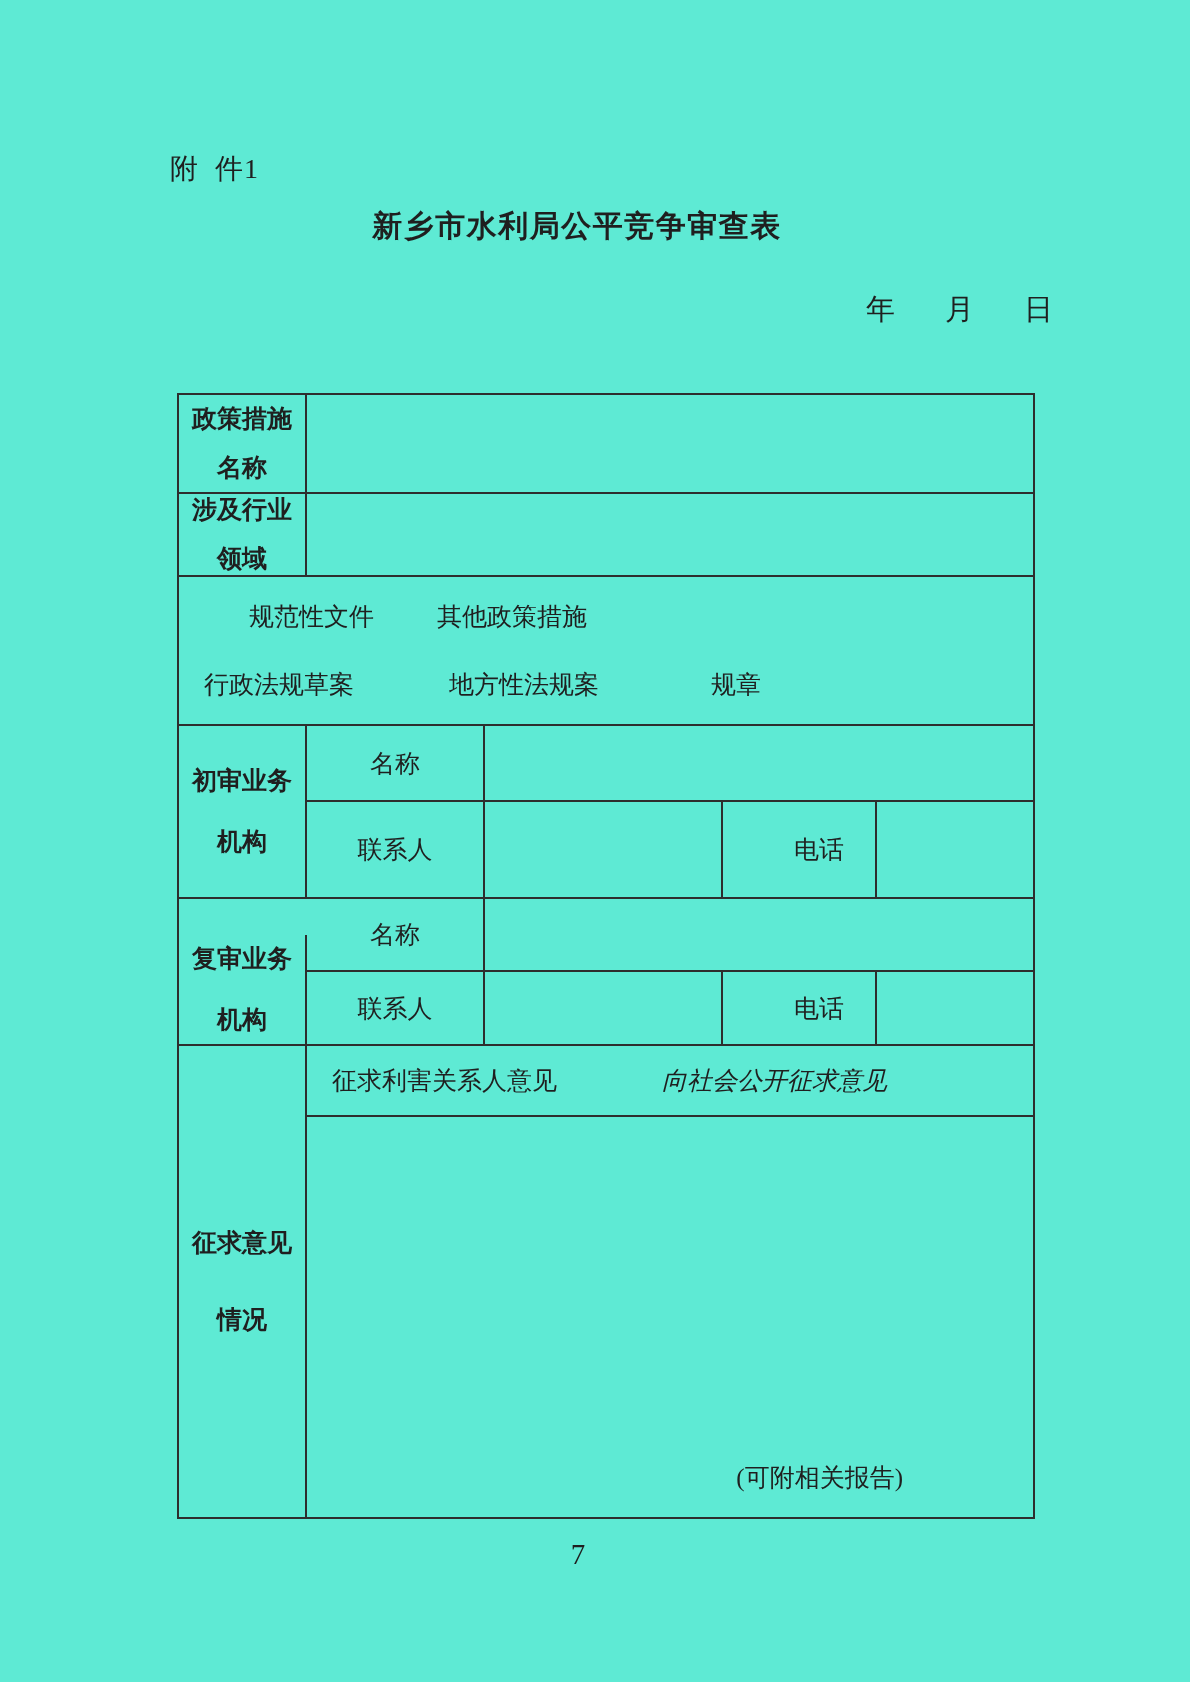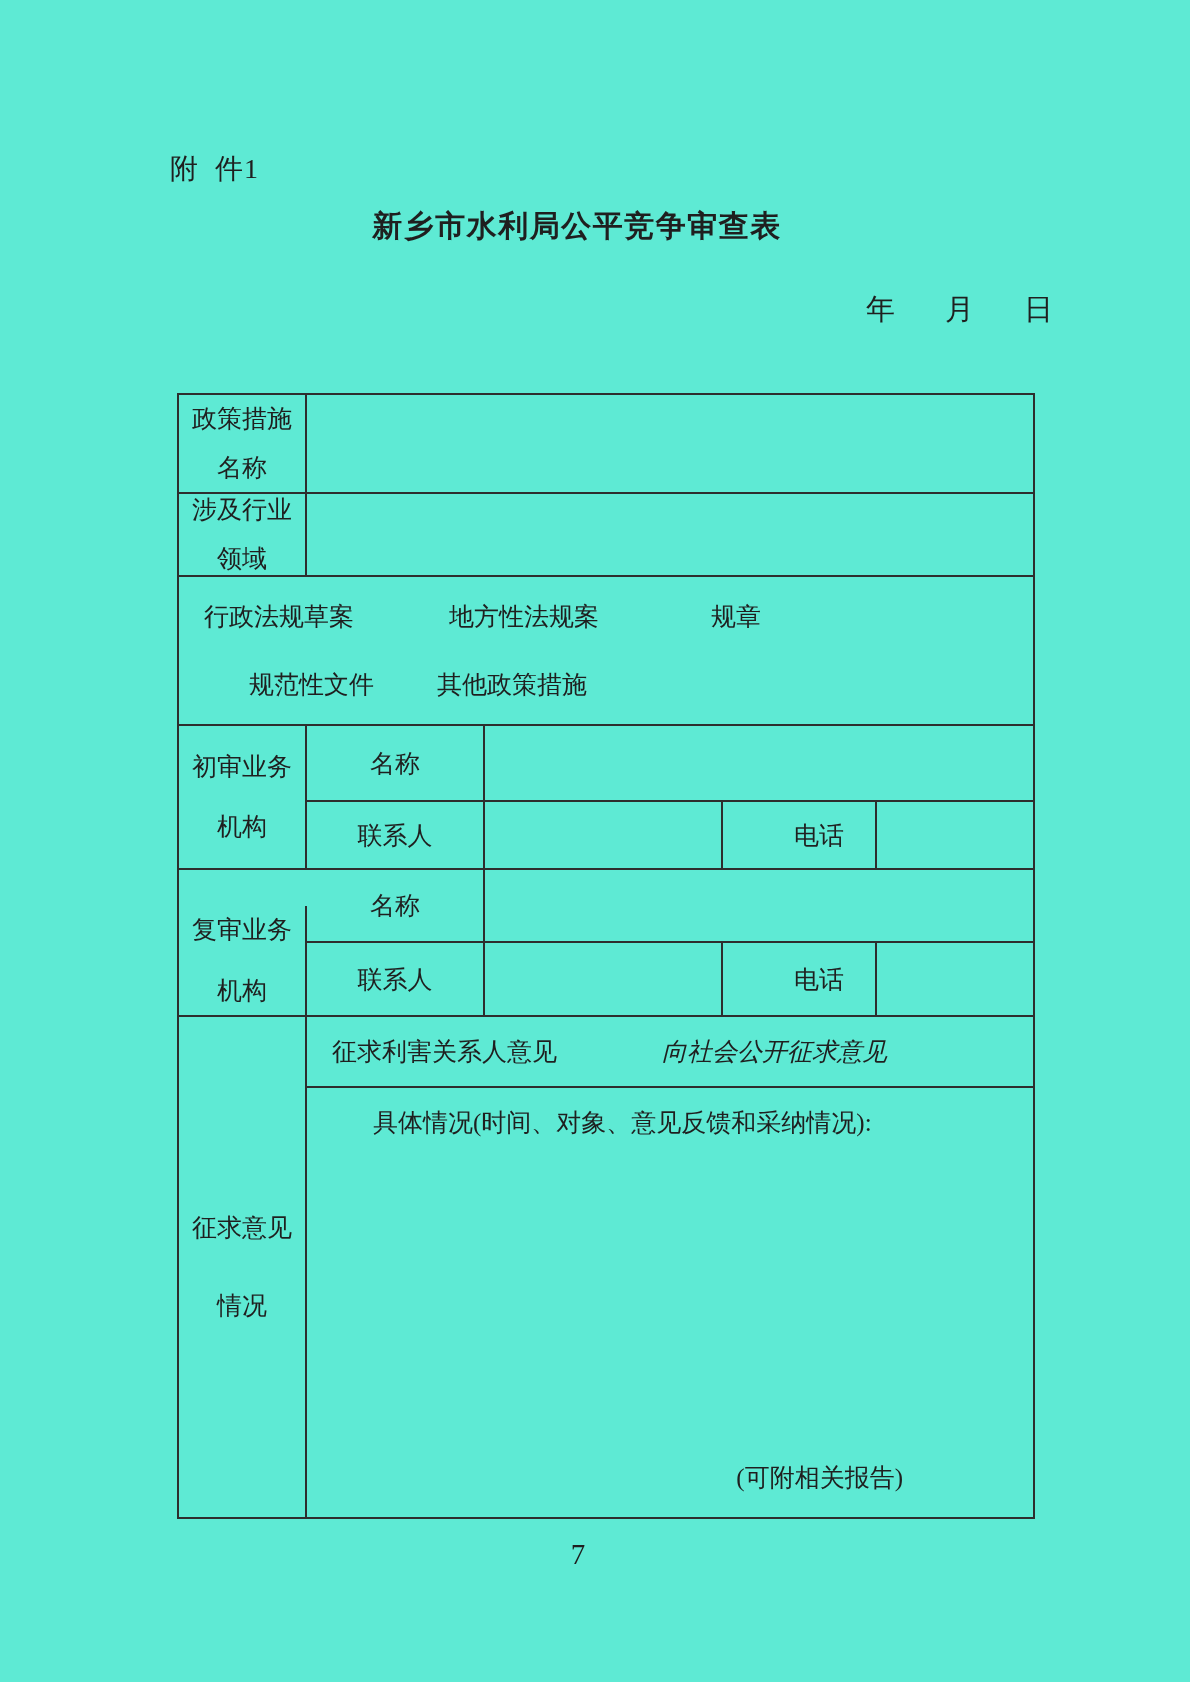--- a/index.html
+++ b/index.html
@@ -35,21 +35,21 @@
     display:flex;flex-direction:column;
     font-size:25px;
   }
   .trow{display:flex;border-bottom:2px solid #2e2e2e;box-sizing:border-box;flex:0 0 auto;}
   .trow.last{border-bottom:none;flex:1 1 auto;}
   .c1{
     width:128px;flex:0 0 128px;
     border-right:2px solid #2e2e2e;box-sizing:border-box;
     display:flex;flex-direction:column;
     align-items:center;justify-content:center;
-    text-align:center;line-height:1.3;gap:16px;
+    text-align:center;line-height:1.3;gap:16px;font-weight:bold;
   }
   .c1.wide-gap{gap:45px;}
   .grow{flex:1 1 auto;}
   .rcol{flex:1 1 auto;display:flex;flex-direction:column;}
   .subrow{display:flex;border-bottom:2px solid #2e2e2e;box-sizing:border-box;flex:0 0 auto;}
   .subrow.bottom{border-bottom:none;flex:1 1 auto;gap:40px;}
   .sublabel{
     width:178px;flex:0 0 178px;
     border-right:2px solid #2e2e2e;box-sizing:border-box;
     display:flex;align-items:center;justify-content:center;
@@ -114,33 +114,33 @@
     <div class="trow" style="height:83px;">
       <div class="c1">
         <span>涉及行业</span>
         <span>领域</span>
       </div>
       <div class="grow"></div>
     </div>
 
     <div class="trow" style="height:149px;">
       <div class="nature-cell">
+        <div class="nature-line nl2">
+          <span class="opt-a">规范性文件</span>
+          <span class="opt-b">其他政策措施</span>
+        </div>
         <div class="nature-line nl1">
           <span class="opt-a">行政法规草案</span>
           <span class="opt-b">地方性法规案</span>
           <span class="opt-c">规章</span>
         </div>
-        <div class="nature-line nl2">
-          <span class="opt-a">规范性文件</span>
-          <span class="opt-b">其他政策措施</span>
-        </div>
-      </div>
-    </div>
-
-    <div class="trow" style="height:144px;">
+      </div>
+    </div>
+
+    <div class="trow" style="height:173px;">
       <div class="c1" style="gap:28px;">
         <span>初审业务</span>
         <span>机构</span>
       </div>
       <div class="rcol">
         <div class="subrow" style="height:76px;">
           <div class="sublabel">
             <span>名称</span>
           </div>
           <div class="cell-last"></div>
@@ -187,21 +187,20 @@
       <div class="c1 wide-gap">
         <span>征求意见</span>
         <span>情况</span>
       </div>
       <div class="rcol">
         <div class="subrow opinion-options" style="height:71px;">
           <span class="opt-a">征求利害关系人意见</span>
           <span class="opt-b">向社会公开征求意见</span>
         </div>
         <div class="subrow bottom opinion-detail">
-          <div class="detail-label">具体情况(时间、对象、意见反馈和采纳情况):</div>
           <div></div>
           <div class="attach-note">(可附相关报告)</div>
         </div>
       </div>
     </div>
 
   </div>
 
   <div class="page-number">7</div>
 

